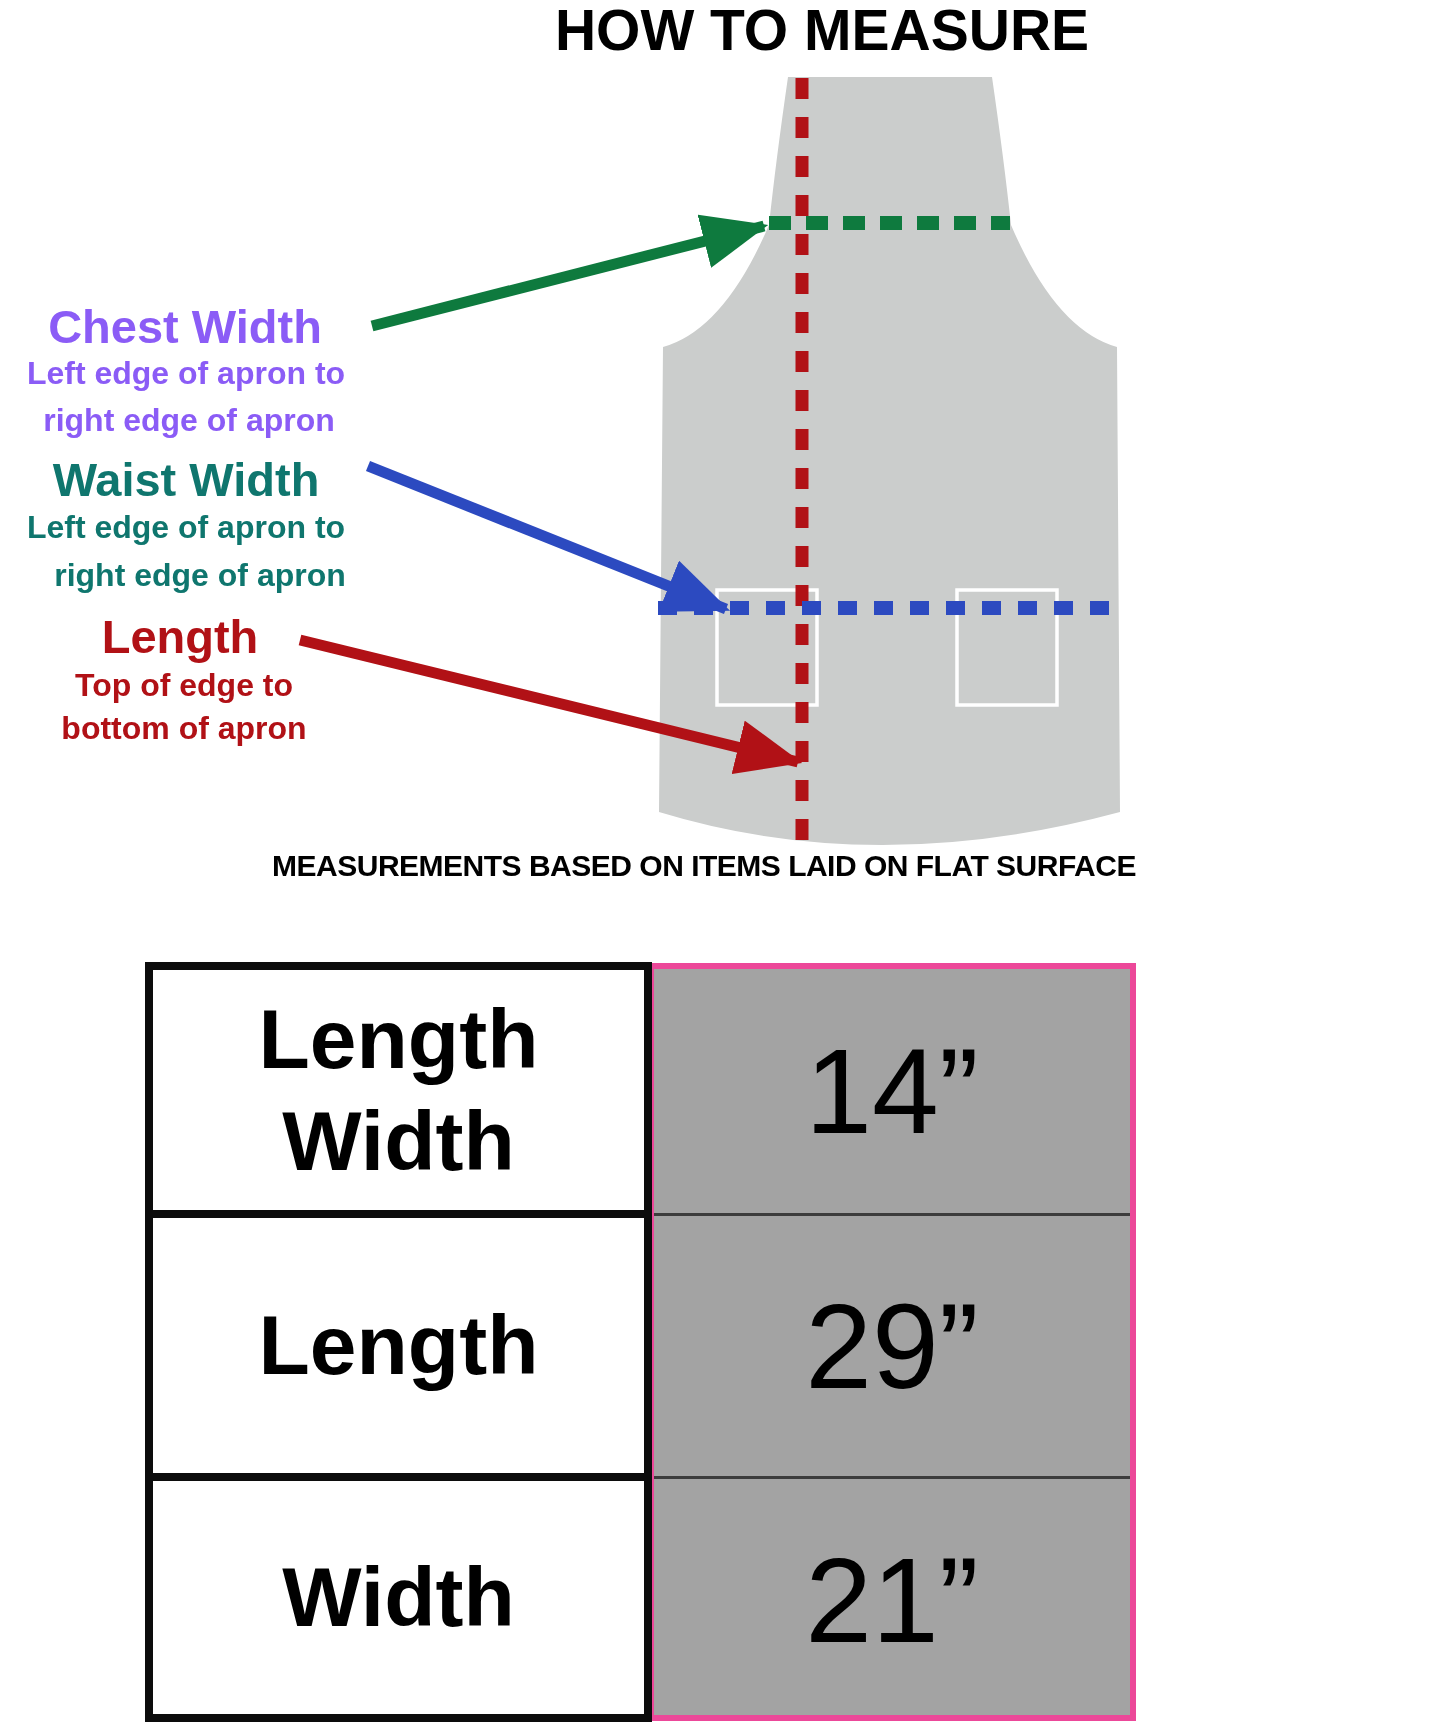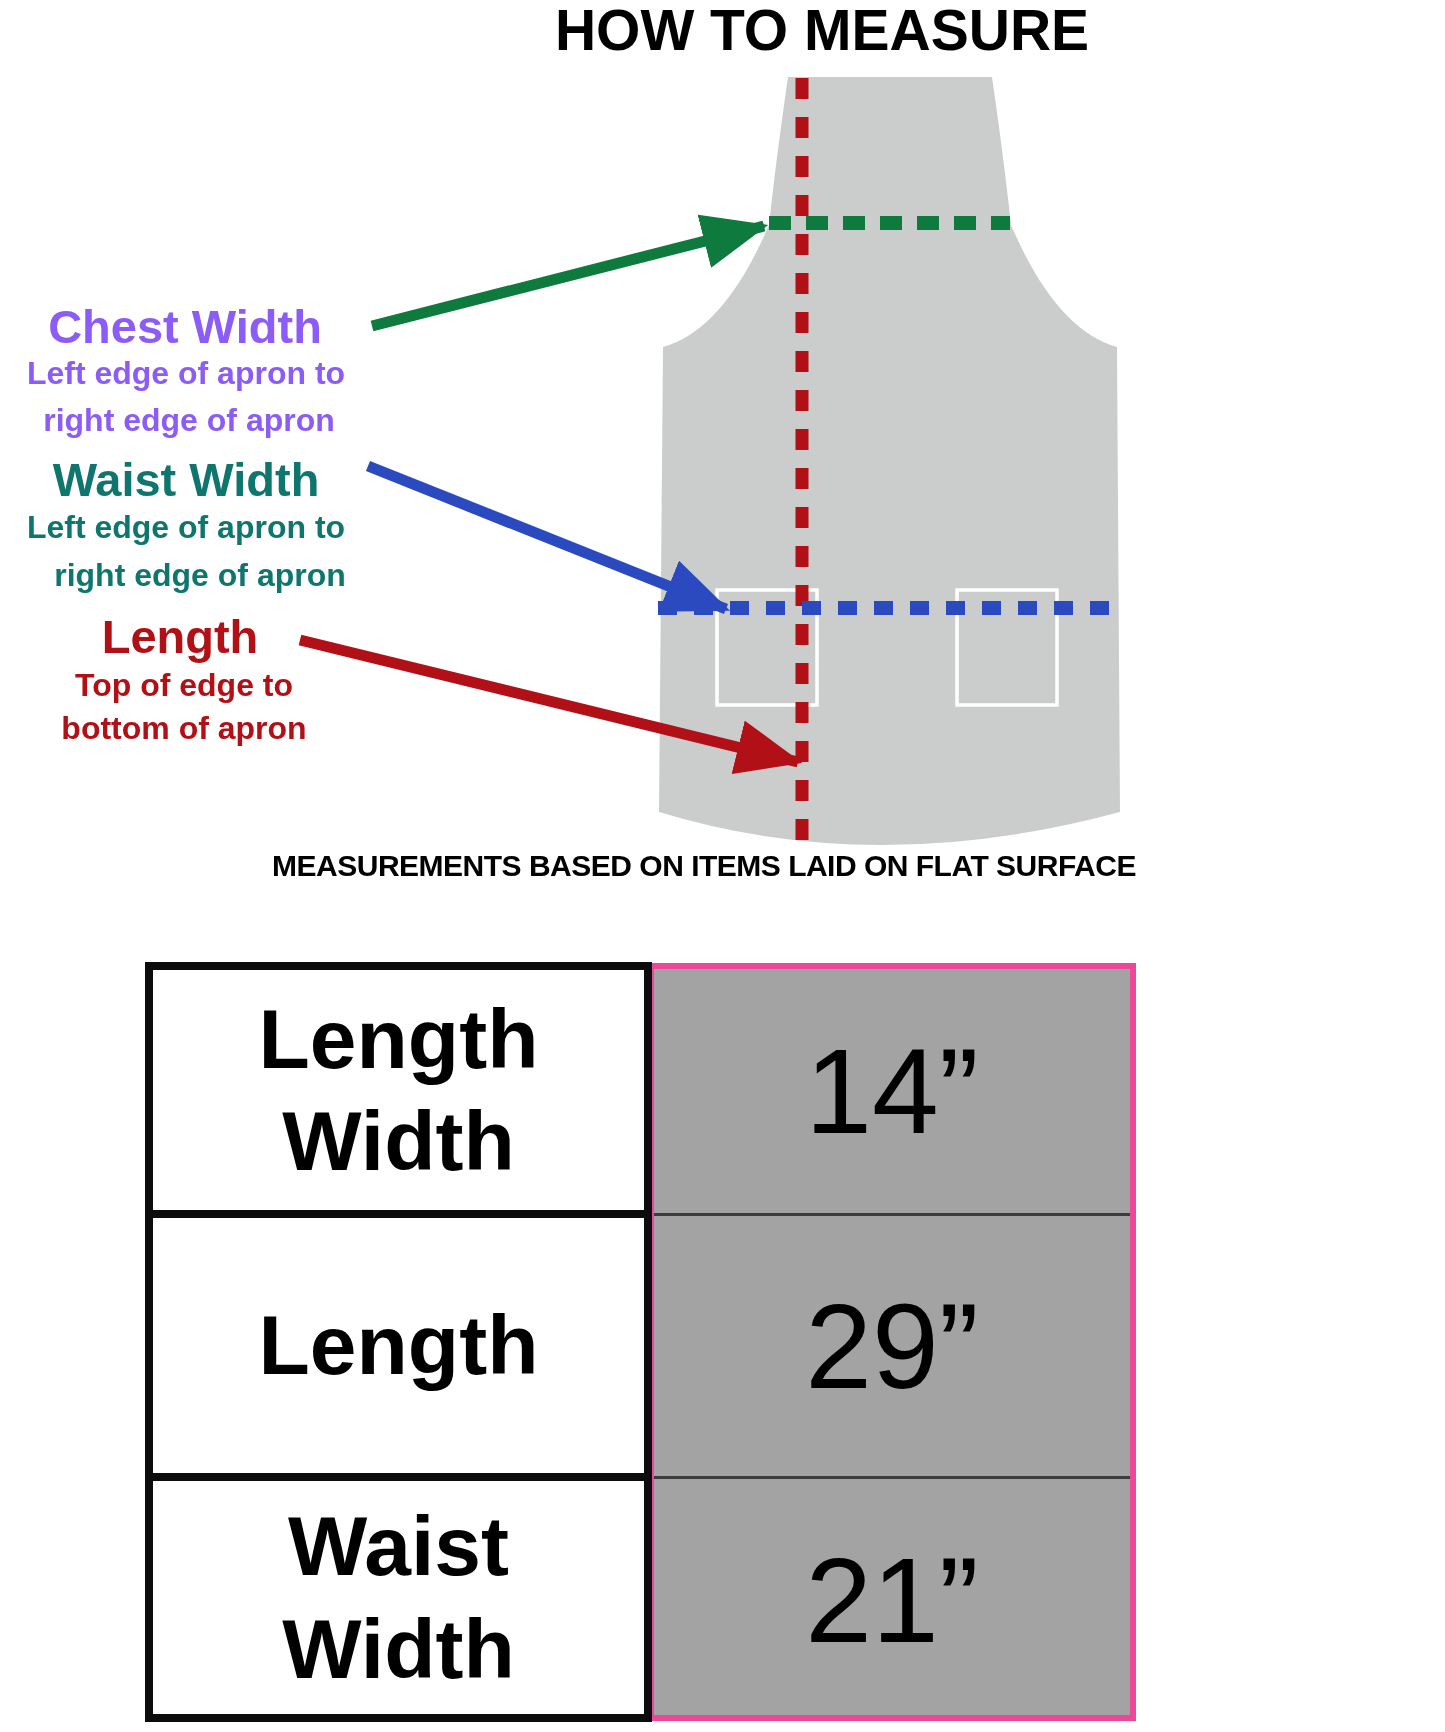--- a/index.html
+++ b/index.html
@@ -113,18 +113,17 @@
     <div class="label-div" style="top:240px;"></div>
     <div class="label-div" style="top:503px;"></div>
     <div class="cell" style="top:0;height:240px;">
       <div class="cell-label">Length</div>
       <div class="cell-label">Width</div>
     </div>
     <div class="cell" style="top:248px;height:255px;">
       <div class="cell-label">Length</div>
     </div>
     <div class="cell" style="top:511px;height:233px;">
-      <div class="cell-label">Waist</div>
       <div class="cell-label">Width</div>
     </div>
   </div>
 
 </div>
 
 </body></html>

